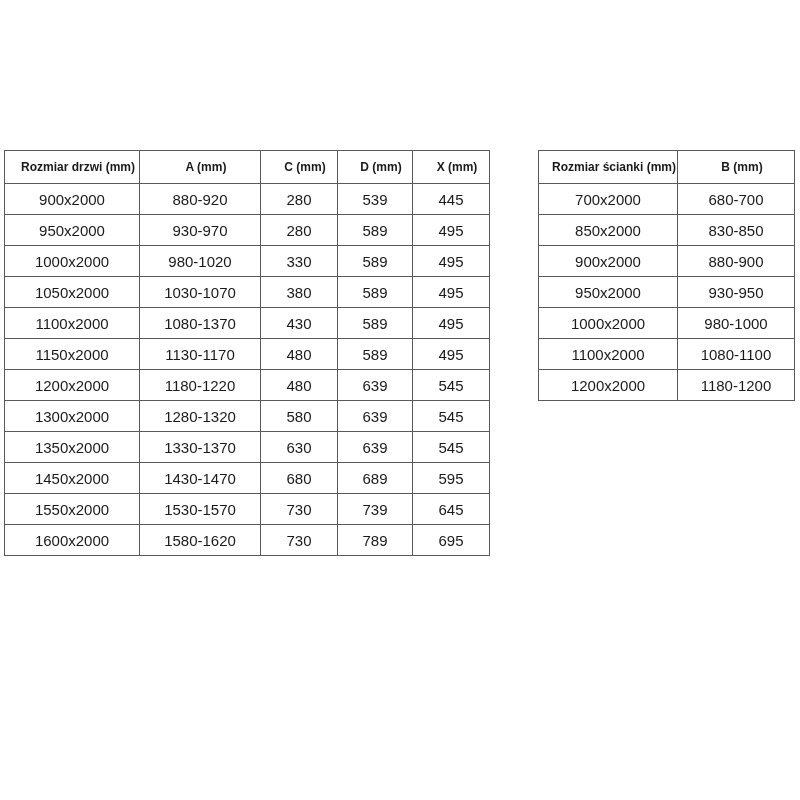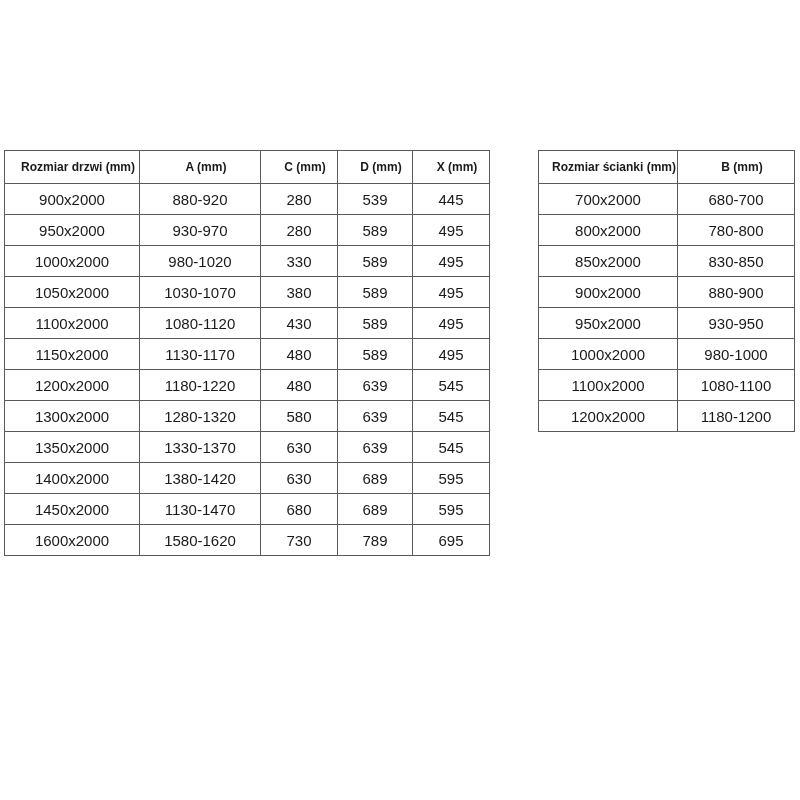--- a/index.html
+++ b/index.html
@@ -95,21 +95,21 @@
       </tr>
       <tr>
         <td>1050x2000</td>
         <td>1030-1070</td>
         <td>380</td>
         <td>589</td>
         <td>495</td>
       </tr>
       <tr>
         <td>1100x2000</td>
-        <td>1080-1120</td>
+        <td>1080-1370</td>
         <td>430</td>
         <td>589</td>
         <td>495</td>
       </tr>
       <tr>
         <td>1150x2000</td>
         <td>1130-1170</td>
         <td>480</td>
         <td>589</td>
         <td>495</td>
@@ -129,32 +129,32 @@
         <td>545</td>
       </tr>
       <tr>
         <td>1350x2000</td>
         <td>1330-1370</td>
         <td>630</td>
         <td>639</td>
         <td>545</td>
       </tr>
       <tr>
-        <td>1400x2000</td>
-        <td>1380-1420</td>
-        <td>630</td>
-        <td>689</td>
-        <td>595</td>
-      </tr>
-      <tr>
         <td>1450x2000</td>
-        <td>1130-1470</td>
+        <td>1430-1470</td>
         <td>680</td>
         <td>689</td>
         <td>595</td>
+      </tr>
+      <tr>
+        <td>1550x2000</td>
+        <td>1530-1570</td>
+        <td>730</td>
+        <td>739</td>
+        <td>645</td>
       </tr>
       <tr>
         <td>1600x2000</td>
         <td>1580-1620</td>
         <td>730</td>
         <td>789</td>
         <td>695</td>
       </tr>
     </tbody>
 </table>
@@ -169,24 +169,20 @@
         <th>Rozmiar ścianki (mm)</th>
         <th>B (mm)</th>
       </tr>
   </thead>
   <tbody>
       <tr>
         <td>700x2000</td>
         <td>680-700</td>
       </tr>
       <tr>
-        <td>800x2000</td>
-        <td>780-800</td>
-      </tr>
-      <tr>
         <td>850x2000</td>
         <td>830-850</td>
       </tr>
       <tr>
         <td>900x2000</td>
         <td>880-900</td>
       </tr>
       <tr>
         <td>950x2000</td>
         <td>930-950</td>

